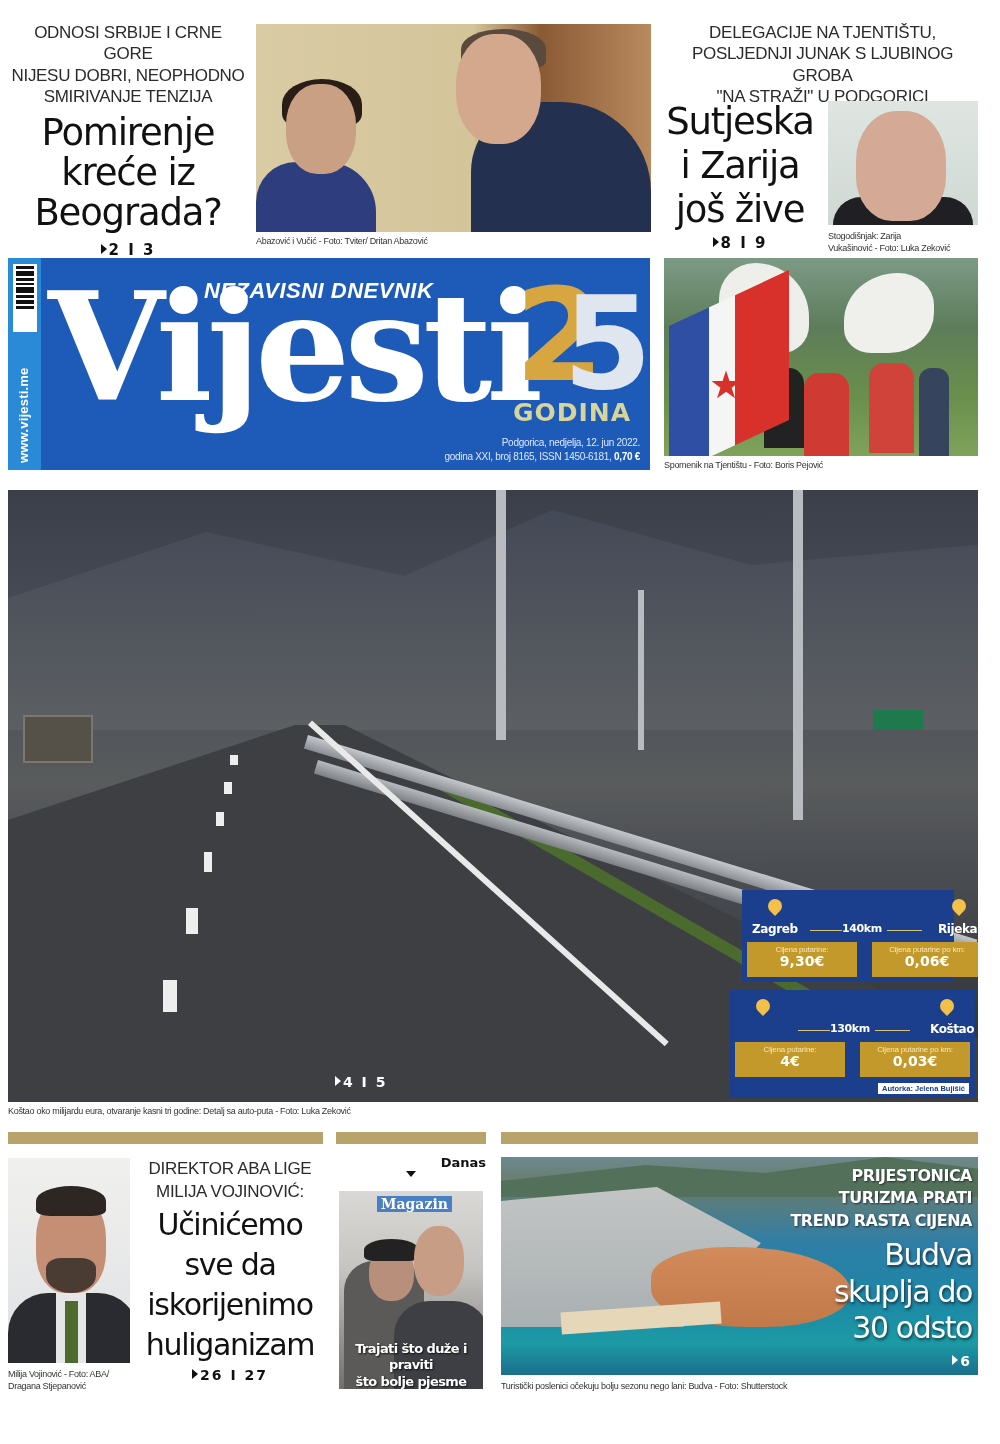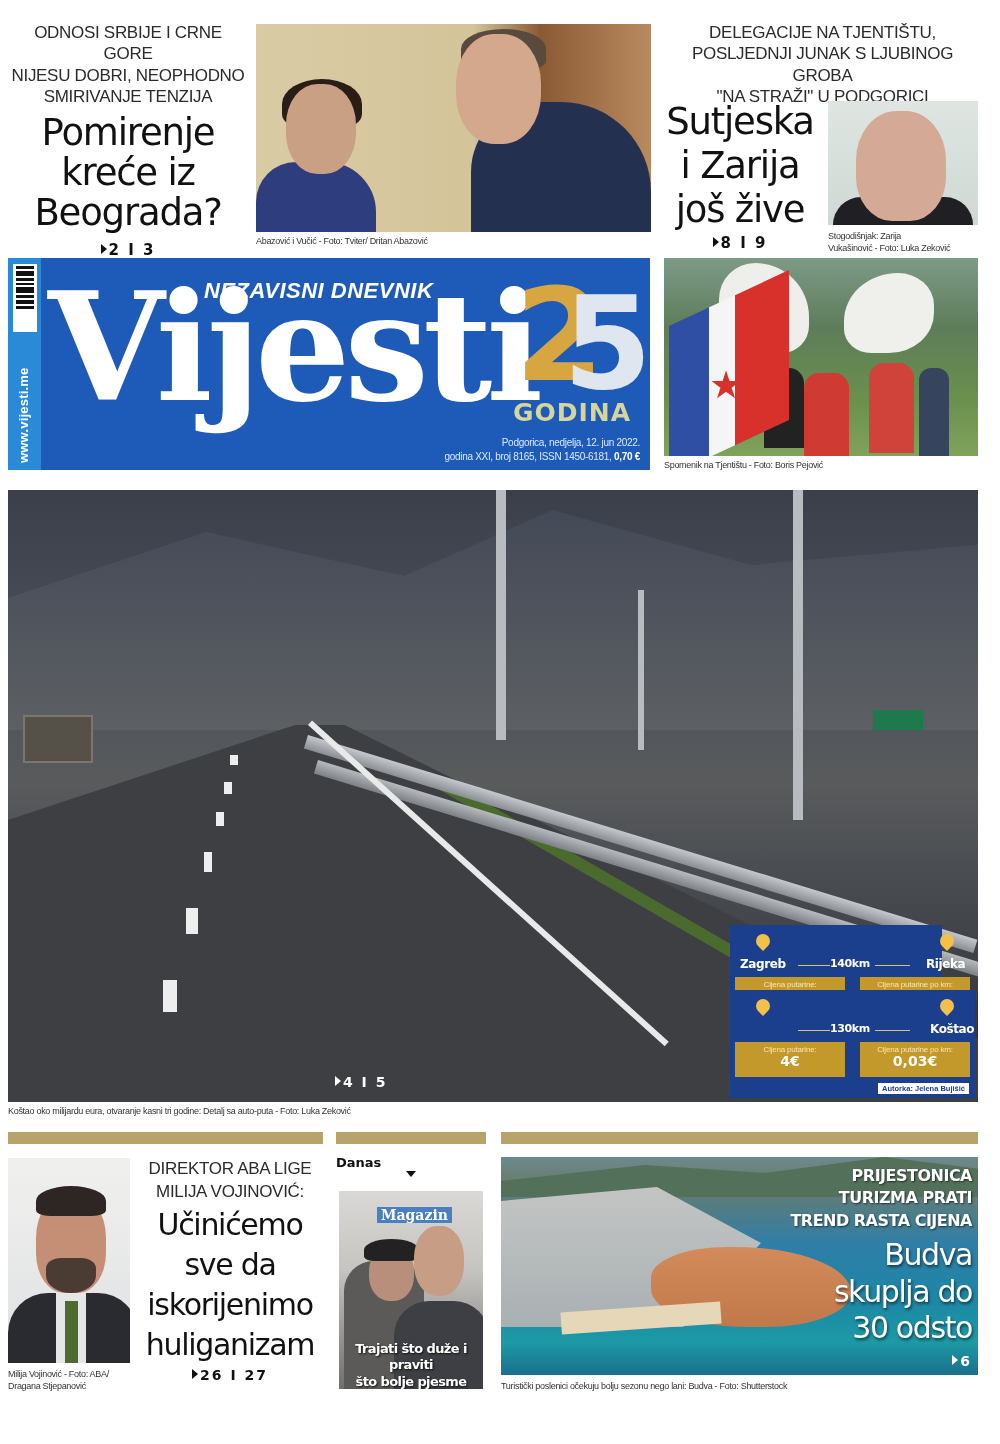--- a/index.html
+++ b/index.html
@@ -222,21 +222,21 @@
   <div class="dash" style="left:155px; top:490px; height:32px; width:14px;"></div>
   <div class="truck"></div>
   <div class="sign"></div>
 
 
   <div class="abs lead-ref" style="left:327px; top:584px;text-align:right;">
     <span class="tri"></span><span>4 I 5</span>
   </div>
 
   <div class="abs" style="left:722px; top:400px; width:245px; height:208px;">
-    <div class="abs toll" style="left:0; top:0; width:212px; height:92px;margin-top:35px;">
+    <div class="abs toll" style="left:12px; top:0; width:212px; height:92px;">
       <div class="pin" style="left:26px; top:9px;"></div>
       <div class="pin" style="left:210px; top:9px;"></div>
       <div class="city" style="left:10px; top:32px;">Zagreb</div>
       <div class="arrow-line" style="left:68px; top:40px; width:32px;"></div>
       <div class="dist" style="left:100px; top:32px;">140km</div>
       <div class="arrow-line" style="left:145px; top:40px; width:35px;"></div>
       <div class="city" style="left:196px; top:32px;">Rijeka</div>
       <div class="price-box" style="left:5px; top:52px; width:110px; height:35px;">
         <div class="lbl">Cijena putarine:</div>
         <div class="val">9,30€</div>
@@ -294,29 +294,29 @@
     <div>sve da</div>
     <div>iskorijenimo</div>
     <div>huliganizam</div>
   </div>
   <div class="pageref" style="font-size:14px; margin-top:2px;">
     <span class="tri"></span><span>26 I 27</span>
   </div>
 </div>
 
 <div class="abs" style="left:336px; top:1155px; width:150px; height:235px;">
-  <div style="text-align:left; font-family:'DejaVu Sans', sans-serif; font-weight:bold; font-size:13px; color:#111;">Danas</div>
+  <div style="text-align:right; font-family:'DejaVu Sans', sans-serif; font-weight:bold; font-size:13px; color:#111;">Danas</div>
   <div style="width:0; height:0; margin:1px auto 0; border-left:5px solid transparent; border-right:5px solid transparent; border-top:6px solid #111;"></div>
   <div class="abs photo ph-mag" style="left:3px; top:36px; width:144px; height:198px;">
     <div class="man1"></div>
       <div class="head1"></div>
       <div class="hat1"></div>
     <div class="man2"></div>
       <div class="head2"></div>
-    <div class="abs mag-banner" style="left:38px; top:16px;">Magazin</div>
+    <div class="abs mag-banner" style="left:38px; top:5px;">Magazin</div>
     <div class="abs mag-title" style="left:0; top:150px; width:144px;">
       <div>Trajati što duže i praviti</div>
       <div>što bolje pjesme</div>
     </div>
   </div>
 </div>
 
 <div class="abs photo ph-budva" style="left:501px; top:1157px; width:477px; height:218px;">
   <div class="hill"></div>
     <div class="city"></div>

